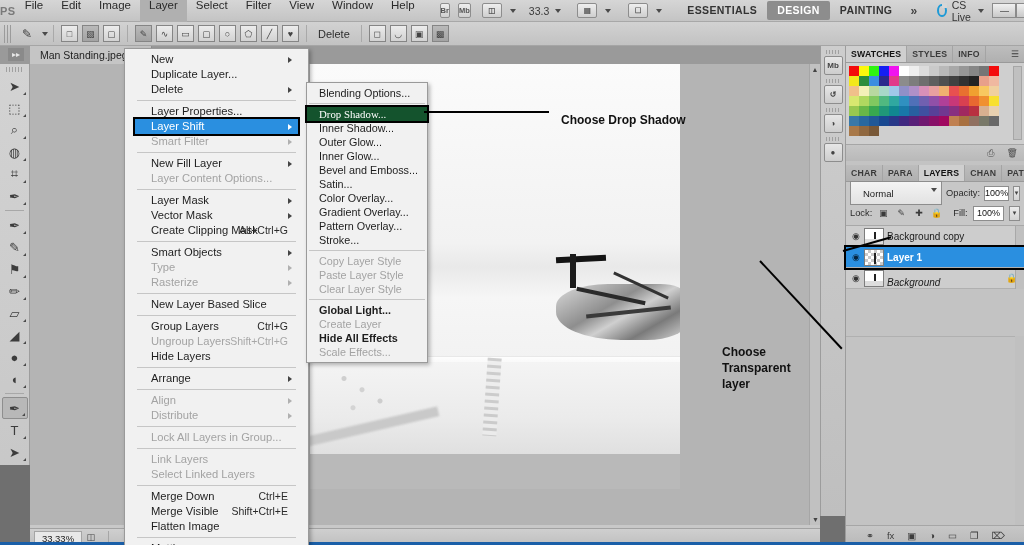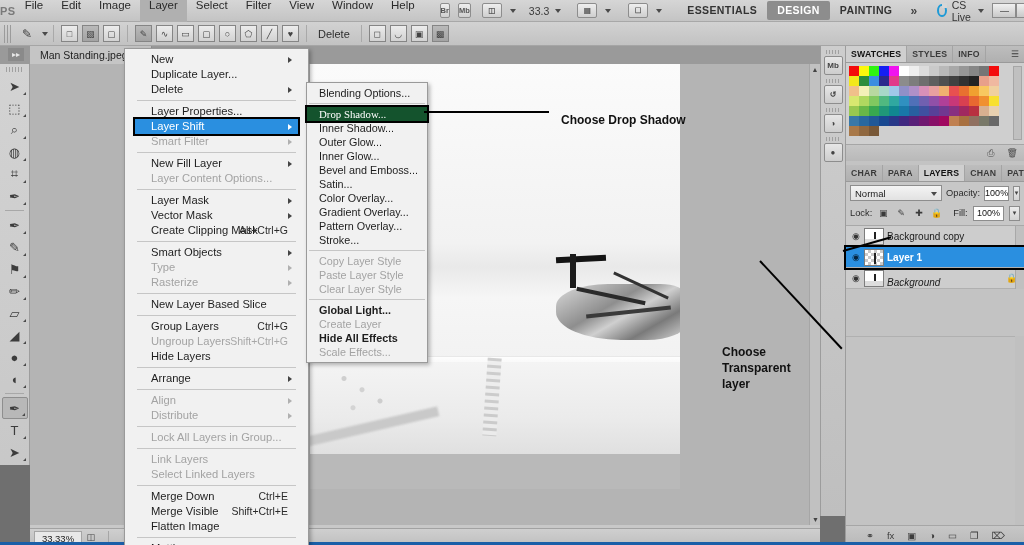--- a/index.html
+++ b/index.html
@@ -249,22 +249,22 @@
   .swcell{ width:10px;height:10px; }
   .sw-scroll{ position:absolute; right:2px; top:3px; width:9px; height:74px;
     background:#c0c0c0; border:1px solid #a6a6a6;}
   .sw-foot{ height:17px; background:linear-gradient(#c6c6c6,#b9b9b9); border-top:1px solid #a6a6a6;
     display:flex; align-items:center; justify-content:flex-end; padding-right:6px; gap:12px;
     font-size:9px; color:#444;}
 
   .layerspanel{ background:#c7c7c7; }
   .lp-row1{ display:flex; align-items:center; height:20px; padding:2px 4px 0 4px; gap:4px;}
   .blendsel{
-    flex:0 0 92px; height:16px; border:1px solid #8d8d8d; background:linear-gradient(#f4f4f4,#e2e2e2);
-    font-size:9.5px; color:#222; display:flex; align-items:center; padding-left:4px; position:relative;
+    flex:0 0 92px; height:24px; border:1px solid #8d8d8d; background:linear-gradient(#f4f4f4,#e2e2e2);
+    font-size:9.5px; color:#222; display:flex; align-items:center; padding-left:12px; position:relative;
   }
   .blendsel .tri-down{ position:absolute; right:4px; top:6px; margin:0;}
   .lbl{ font-size:9.3px; color:#2b2b2b; white-space:nowrap;}
   .numfield{
     width:32px;height:15px;border:1px solid #8d8d8d;background:#fff;font-size:9px;color:#111;
     display:flex;align-items:center;justify-content:center;
   }
   .stepper{ width:11px;height:15px;border:1px solid #8d8d8d;background:linear-gradient(#ececec,#d4d4d4);
     font-size:7px;color:#444;display:flex;align-items:center;justify-content:center;}
   .lp-row2{ display:flex; align-items:center; height:20px; padding:2px 4px 0 4px; gap:5px;}

